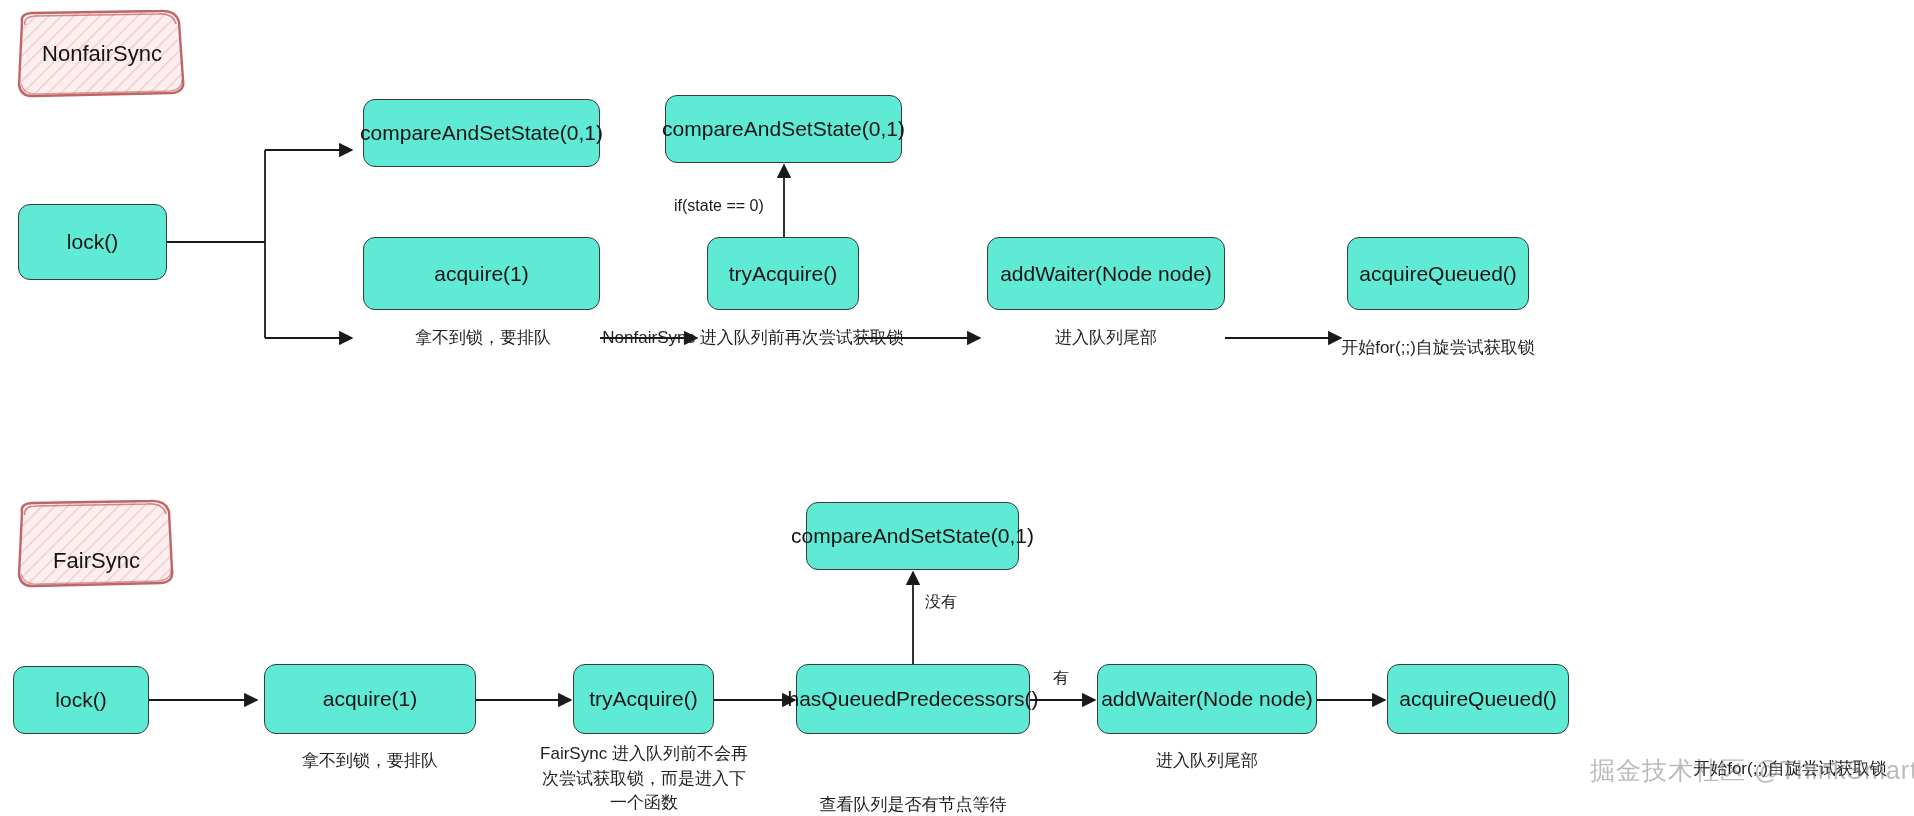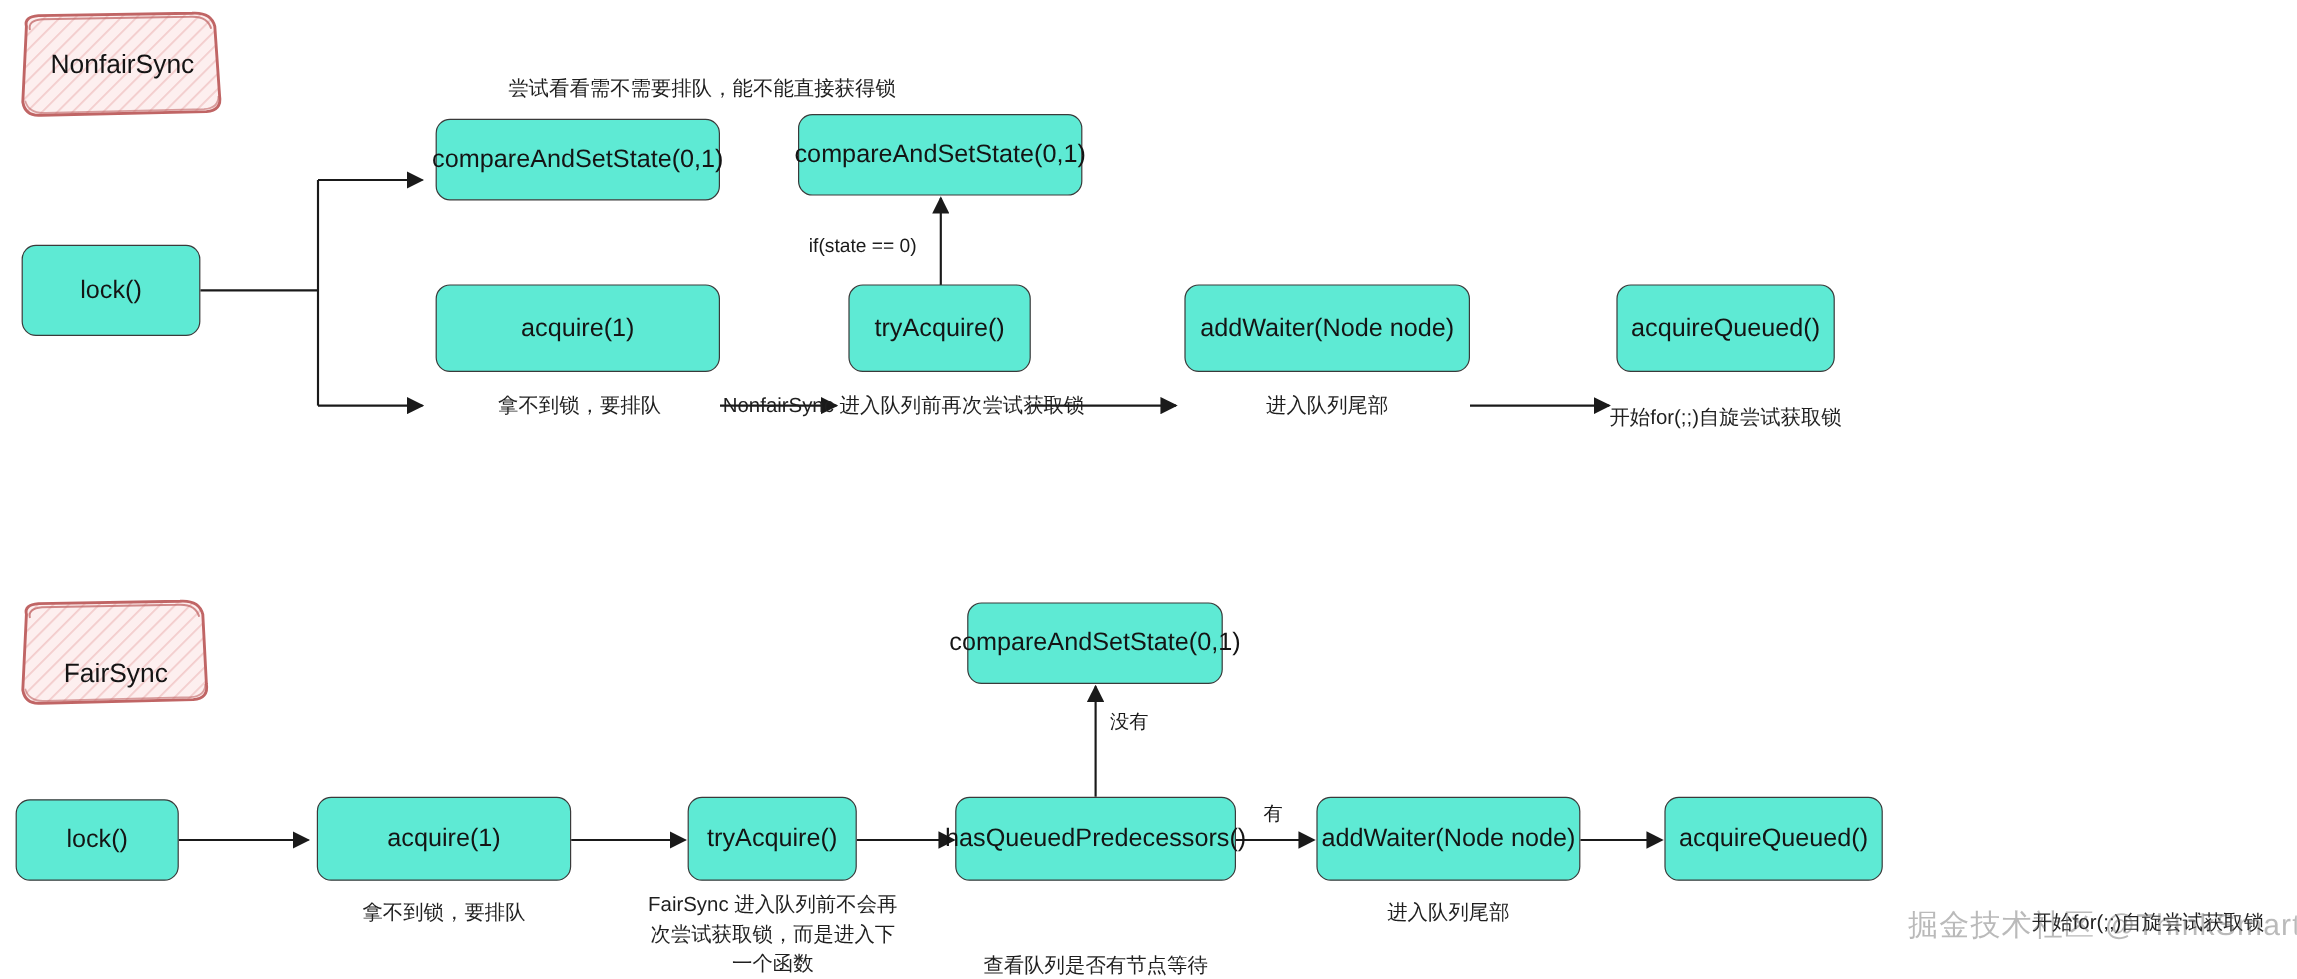--- a/index.html
+++ b/index.html
@@ -110,21 +110,20 @@
     </g>
   </svg>
 
   <div class="sketch" style="left:19px; top:11px; width:166px; height:86px;">
     <span class="sk-label">NonfairSync</span>
   </div>
   <div class="sketch" style="left:19px; top:518px; width:155px; height:86px;">
     <span class="sk-label">FairSync</span>
   </div>
 
-  <div class="caption" style="left:378px; top:62px; width:414px;">尝试看看需不需要排队，能不能直接获得锁</div>
 
   <div class="node" style="left:18px; top:204px; width:149px; height:76px;">
     <span>lock()</span>
   </div>
 
   <div class="node" style="left:363px; top:99px; width:237px; height:68px;">
     <span>compareAndSetState(0,1)</span>
   </div>
 
   <div class="node" style="left:363px; top:237px; width:237px; height:73px;">

